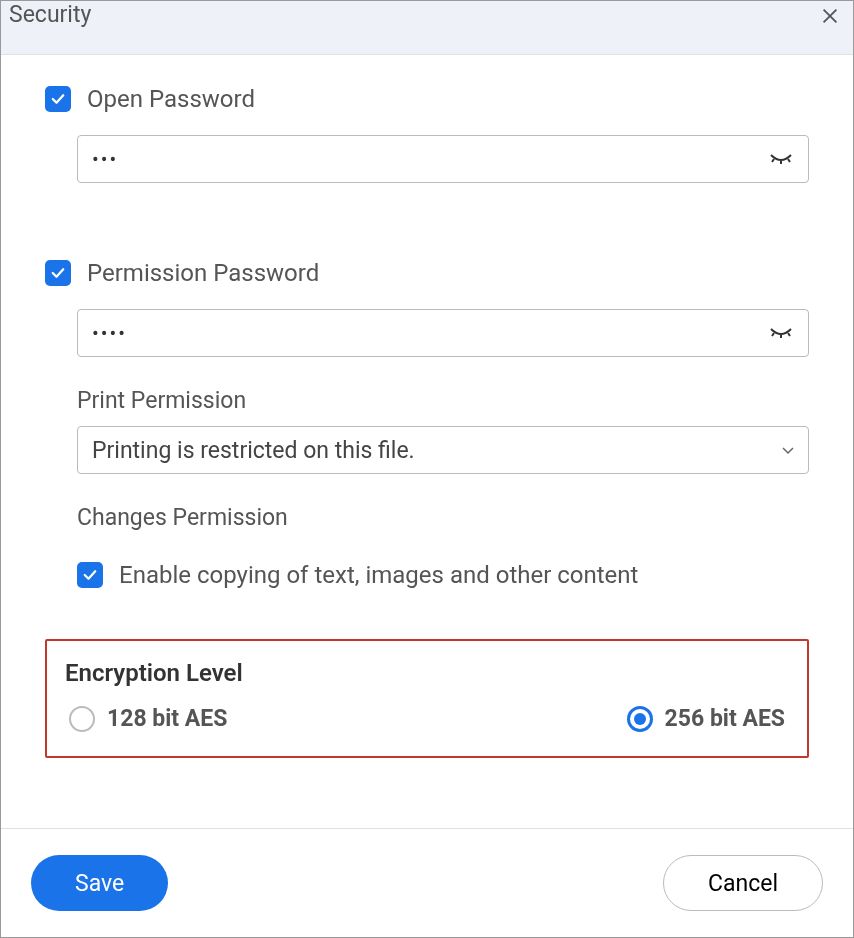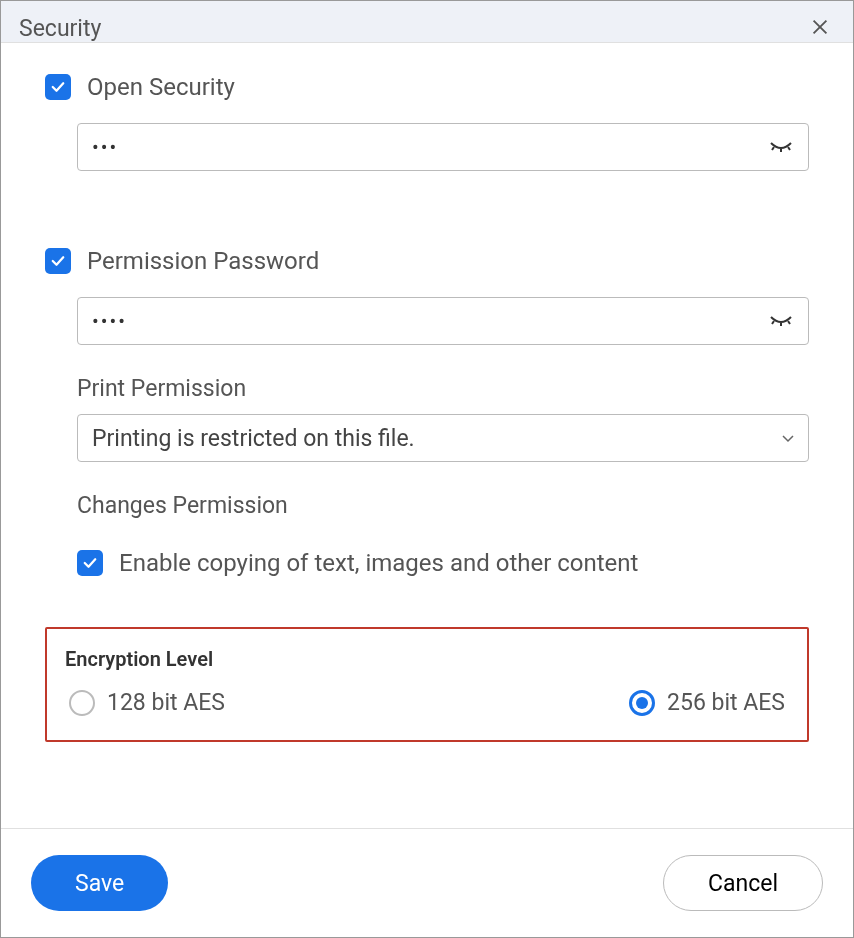--- a/index.html
+++ b/index.html
@@ -1,38 +1,38 @@
 <!DOCTYPE html>
 <html><head>
   <meta charset="utf-8">
   <style>
     * { box-sizing: border-box; margin: 0; padding: 0; font-family: -apple-system, BlinkMacSystemFont, "Segoe UI", Roboto, Arial, sans-serif; }
     body { width: 854px; height: 938px; background: #fff; border: 1px solid #999; display: flex; flex-direction: column;}
-    .titlebar { background: #eef1f7; height: 42px; display: flex; align-items: flex-end; justify-content: space-between; padding: 0 18px; border-bottom: 1px solid #e0e0e0;}
+    .titlebar { background: #eef1f7; height: 54px; display: flex; align-items: flex-start; justify-content: space-between; padding: 0 8px; border-bottom: 1px solid #e0e0e0;}
     .titlebar-text { font-size: 23px; color: #555; font-weight: 400;}
     .close-x { font-size: 26px; color: #555; cursor: pointer; width: 30px; height: 30px; display: flex; align-items: center; justify-content: center;}
     .content { flex: 1; padding: 30px 44px 0 44px; overflow: auto;}
     .check-row { display: flex; align-items: center; gap: 16px; margin-bottom: 22px;}
     .checkbox { width: 26px; height: 26px; border-radius: 5px; display: inline-flex; align-items: center; justify-content: center; flex-shrink:0;}
     .checkbox.checked { background: #1a73e8; border: none;}
     .checkbox.checked svg { display: block;}
     .checkbox svg { width: 18px; height: 18px; }
     .check-label { font-size: 24px; color: #555; }
     .field-wrap { margin-left: 32px; margin-bottom: 36px;}
     .pw-input-wrap { position: relative; border: 1px solid #bbb; border-radius: 4px; height: 48px; display: flex; align-items: center; padding: 0 14px;}
     .pw-dots { font-size: 20px; color: #333; letter-spacing: 2px; flex:1;}
     .eye-icon { width: 26px; cursor: pointer; display:flex; align-items:center; justify-content:center;}
     .sub-label { font-size: 23px; color: #555; margin-bottom: 12px; margin-top: 30px;}
     .select-wrap { border: 1px solid #bbb; border-radius: 4px; height: 48px; display: flex; align-items: center; justify-content: space-between; padding: 0 14px; font-size: 23px; color:#444; background:#fff;}
     .select-wrap.focused { border: 2px solid #1a73e8; background: #f4f9ff; color:#222;}
     .chevron { font-size: 14px; color: #666;}
     .enable-copy-row { display:flex; align-items:center; gap: 16px; margin-top: 30px; margin-left: 32px;}
     .encryption-box { border: 2px solid #c0392b; border-radius: 2px; padding: 18px 18px 24px 18px; margin-top: 10px; margin-bottom: 20px;}
-    .enc-title { font-size: 20px; font-weight: 600; color: #333; margin-bottom: 18px;}
-    .radio-row { display: flex; align-items: flex-start; justify-content: space-between; padding: 0 4px;}
+    .enc-title { font-size: 24px; font-weight: 600; color: #333; margin-bottom: 18px;}
+    .radio-row { display: flex; align-items: flex-start; justify-content: space-between; padding: 0 4px; font-weight: bold;}
     .radio-option { display: flex; align-items: center; gap: 12px; cursor: pointer;}
     .radio { width: 26px; height: 26px; border-radius: 50%; border: 2px solid #bbb; display:inline-flex; align-items:center; justify-content:center;}
     .radio.selected { border-color: #1a73e8; border-width: 3px;}
     .radio.selected::after { content: ""; width: 12px; height: 12px; background: #1a73e8; border-radius: 50%;}
     .radio-label { font-size: 23px; color: #555;}
     .footer { border-top: 1px solid #e0e0e0; padding: 26px 30px; display:flex; justify-content:space-between; gap: 20px;}
     .btn { height: 56px; border-radius: 28px; font-size: 23px; padding: 0 44px; cursor: pointer; border: none; display:inline-flex; align-items:center; justify-content:center;}
     .btn-primary { background: #1a73e8; color: #fff;}
     .btn-secondary { background: #fff; color: #000000; border: 1px solid #bbb;}
   </style>
@@ -49,21 +49,21 @@
 </div>
 
 <div class="content">
 
   <div class="check-row">
     <span class="checkbox checked">
       <svg viewBox="0 0 24 24">
           <path d="M5 12 L10 17 L19 7" stroke="#fff" stroke-width="3" fill="none" stroke-linecap="round" stroke-linejoin="round"></path>
         </svg>
     </span>
-    <span class="check-label">Open Security</span>
+    <span class="check-label">Open Password</span>
   </div>
   <div class="field-wrap">
     <div class="pw-input-wrap">
       <span class="pw-dots">•••</span>
       <span class="eye-icon">
         <svg viewBox="0 0 24 12" width="24" height="12">
             <path d="M2 2 Q12 12 22 2" stroke="#333" stroke-width="2" fill="none"></path>
             <line x1="5" y1="6" x2="3" y2="9" stroke="#333" stroke-width="2"></line>
             <line x1="12" y1="8" x2="12" y2="11" stroke="#333" stroke-width="2"></line>
             <line x1="19" y1="6" x2="21" y2="9" stroke="#333" stroke-width="2"></line>

